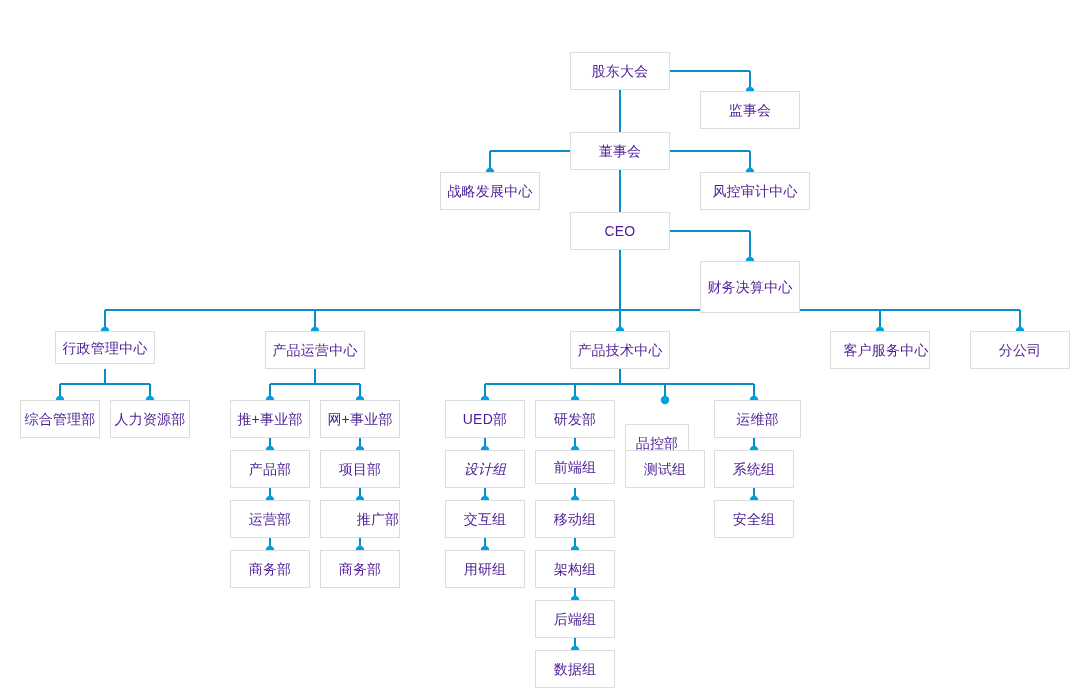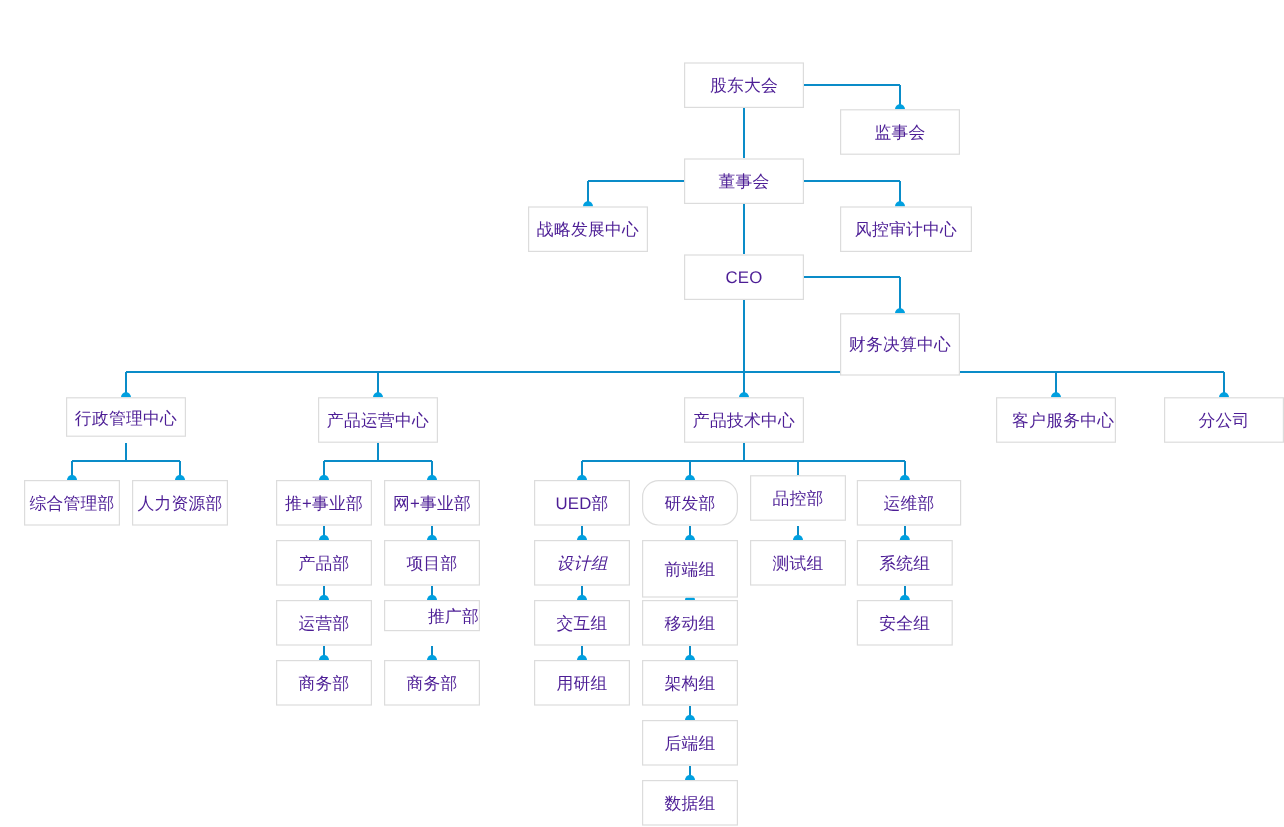--- a/index.html
+++ b/index.html
@@ -180,45 +180,45 @@
       </div>
       <div class="node" style="left: 230px; top: 450px; width: 80px; height: 38px;">
         <span class="label">产品部</span>
       </div>
       <div class="node" style="left: 320px; top: 450px; width: 80px; height: 38px;">
         <span class="label">项目部</span>
       </div>
       <div class="node" style="left: 230px; top: 500px; width: 80px; height: 38px;">
         <span class="label">运营部</span>
       </div>
-      <div class="node" style="left: 320px; top: 500px; width: 80px; height: 26px; padding-left: 36px;">
+      <div class="node" style="left: 320px; top: 500px; width: 80px; height: 38px; padding-left: 36px;">
         <span class="label">推广部</span>
       </div>
       <div class="node" style="left: 230px; top: 550px; width: 80px; height: 38px;">
         <span class="label">商务部</span>
       </div>
       <div class="node" style="left: 320px; top: 550px; width: 80px; height: 38px;">
         <span class="label">商务部</span>
       </div>
       <div class="node" style="left: 445px; top: 400px; width: 80px; height: 38px;">
         <span class="label">UED部</span>
       </div>
-      <div class="node" style="left: 535px; top: 400px; width: 80px; height: 38px; border-radius: 14px;">
+      <div class="node" style="left: 535px; top: 400px; width: 80px; height: 38px;">
         <span class="label">研发部</span>
       </div>
-      <div class="node" style="left: 625px; top: 396px; width: 80px; height: 38px;">
+      <div class="node" style="left: 625px; top: 424px; width: 64px; height: 38px;">
         <span class="label">品控部</span>
       </div>
       <div class="node" style="left: 714px; top: 400px; width: 87px; height: 38px;">
         <span class="label">运维部</span>
       </div>
       <div class="node" style="left: 445px; top: 450px; width: 80px; height: 38px; font-style: italic;">
         <span class="label">设计组</span>
       </div>
-      <div class="node" style="left: 535px; top: 450px; width: 80px; height: 48px;">
+      <div class="node" style="left: 535px; top: 450px; width: 80px; height: 34px;">
         <span class="label">前端组</span>
       </div>
       <div class="node" style="left: 625px; top: 450px; width: 80px; height: 38px;">
         <span class="label">测试组</span>
       </div>
       <div class="node" style="left: 714px; top: 450px; width: 80px; height: 38px;">
         <span class="label">系统组</span>
       </div>
       <div class="node" style="left: 445px; top: 500px; width: 80px; height: 38px;">
         <span class="label">交互组</span>

